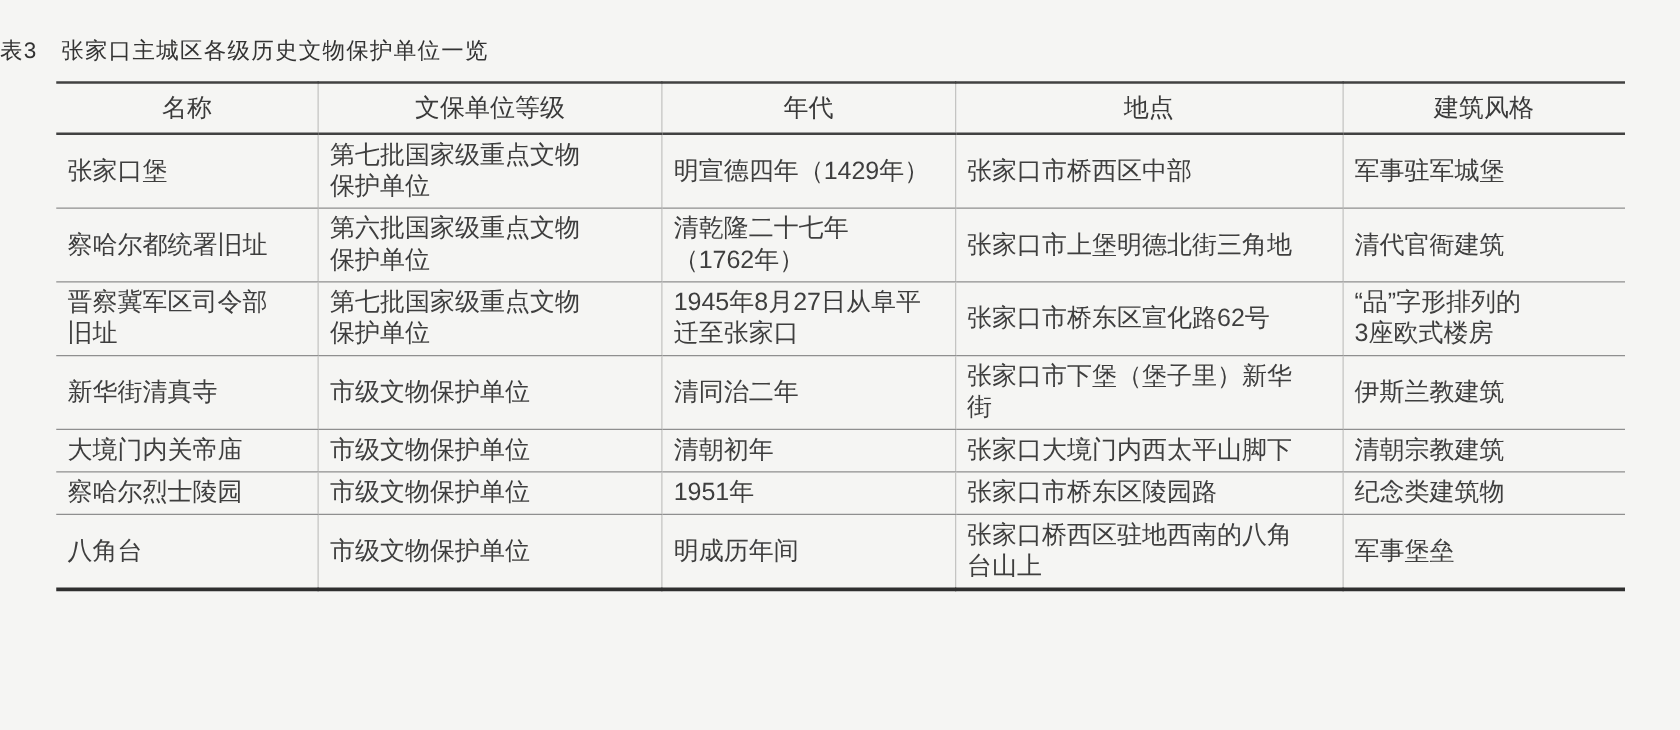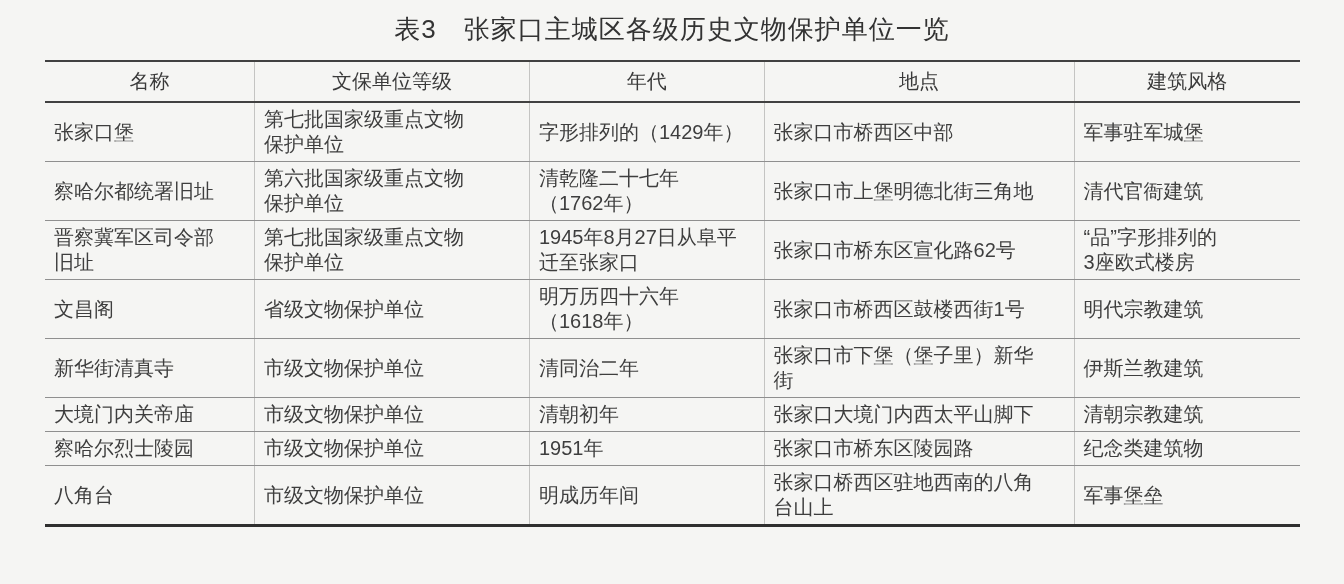--- a/index.html
+++ b/index.html
@@ -13,23 +13,23 @@
     font-family: "Liberation Sans", "DejaVu Sans", sans-serif;
     color: #3e3e3e;
     overflow: hidden;
   }
   .page {
     width: 1344px;
     height: 584px;
     position: relative;
   }
   .table-title {
-    text-align: center;
-    font-size: 26px;
-    padding-top: 12px;
+    text-align: left;
+    font-size: 18px;
+    padding-top: 28px;
     color: #333333;
     letter-spacing: 1px;
     font-weight: 500;
   }
   table.heritage {
     border-collapse: collapse;
     table-layout: fixed;
     width: 1255px;
     margin-left: 45px;
     margin-top: 13px;
@@ -84,21 +84,21 @@
           <th>年代</th>
           <th>地点</th>
           <th>建筑风格</th>
         </tr>
     </thead>
     <tbody>
         <tr>
           <td>张家口堡</td>
           <td>第七批国家级重点文物
 保护单位</td>
-          <td>字形排列的（1429年）</td>
+          <td>明宣德四年（1429年）</td>
           <td>张家口市桥西区中部</td>
           <td>军事驻军城堡</td>
         </tr>
         <tr>
           <td>察哈尔都统署旧址</td>
           <td>第六批国家级重点文物
 保护单位</td>
           <td>清乾隆二十七年
 （1762年）</td>
           <td>张家口市上堡明德北街三角地</td>
@@ -107,28 +107,20 @@
         <tr>
           <td>晋察冀军区司令部
 旧址</td>
           <td>第七批国家级重点文物
 保护单位</td>
           <td>1945年8月27日从阜平
 迁至张家口</td>
           <td>张家口市桥东区宣化路62号</td>
           <td>“品”字形排列的
 3座欧式楼房</td>
-        </tr>
-        <tr>
-          <td>文昌阁</td>
-          <td>省级文物保护单位</td>
-          <td>明万历四十六年
-（1618年）</td>
-          <td>张家口市桥西区鼓楼西街1号</td>
-          <td>明代宗教建筑</td>
         </tr>
         <tr>
           <td>新华街清真寺</td>
           <td>市级文物保护单位</td>
           <td>清同治二年</td>
           <td>张家口市下堡（堡子里）新华
 街</td>
           <td>伊斯兰教建筑</td>
         </tr>
         <tr>

